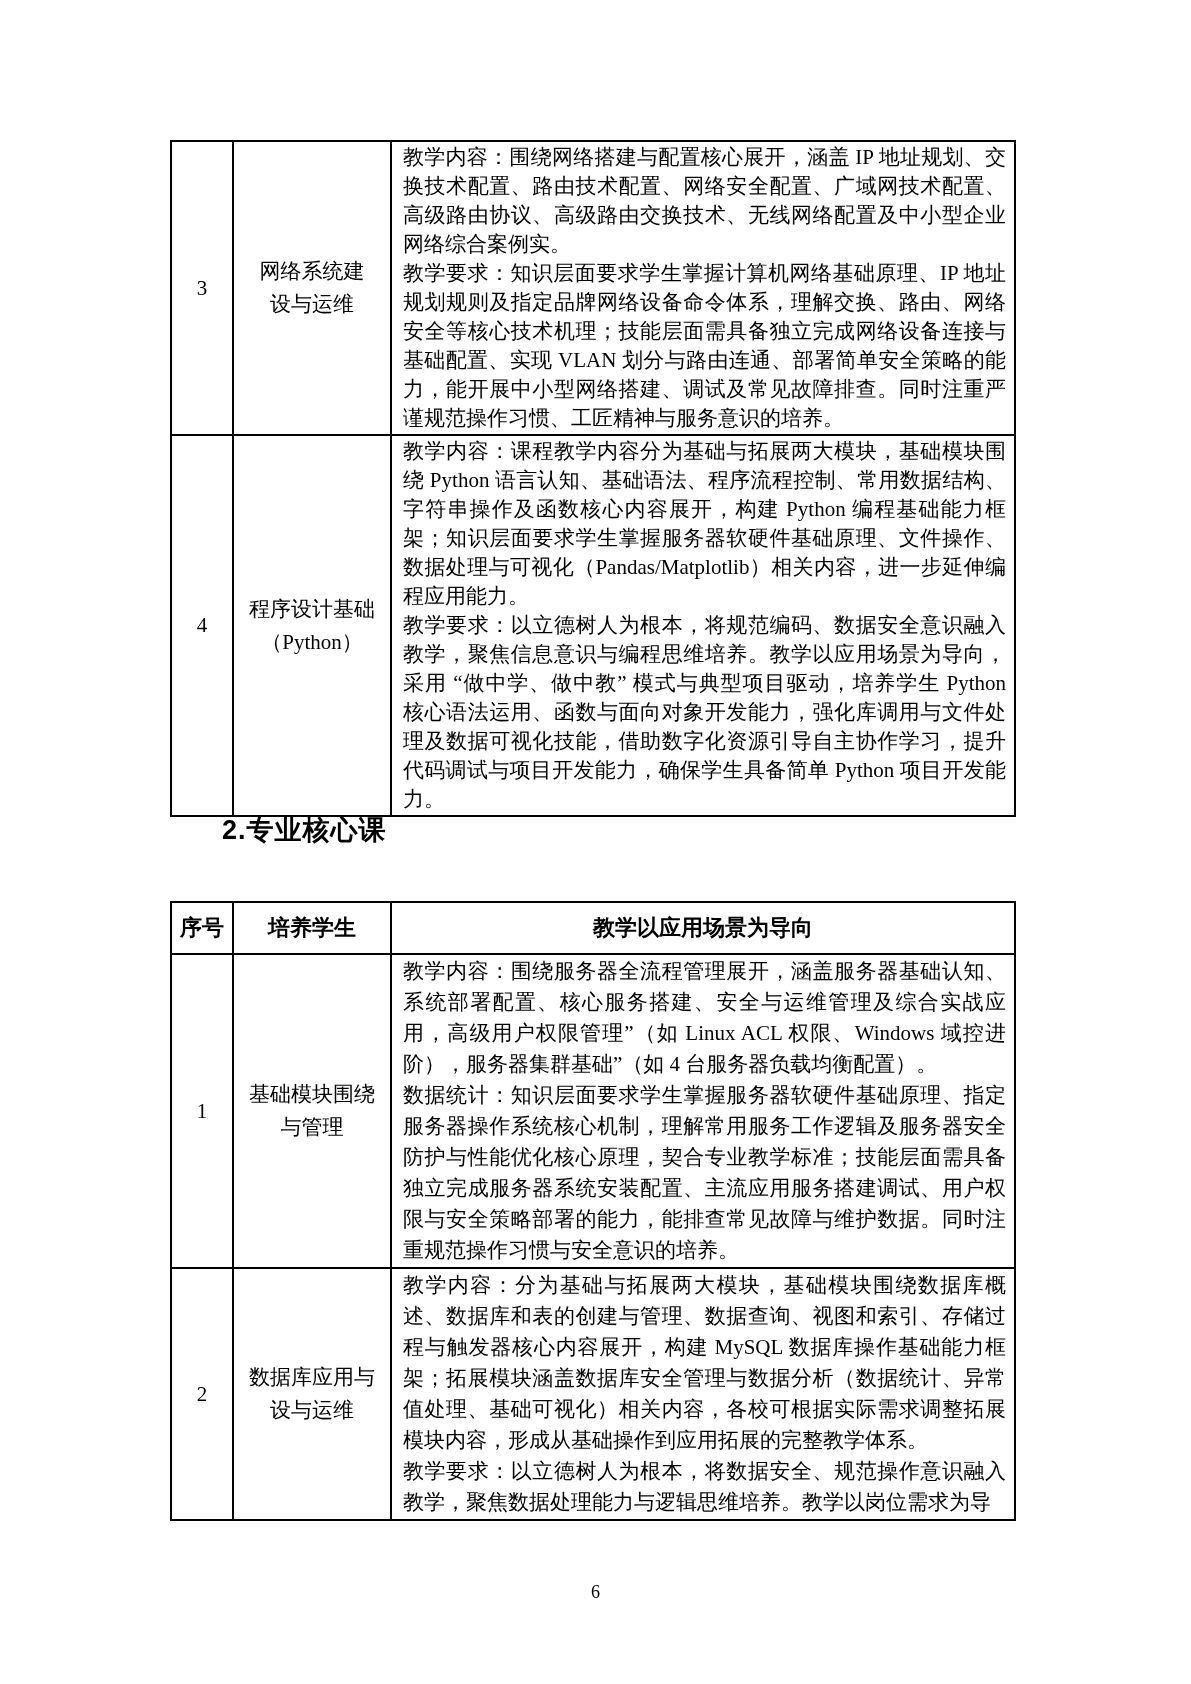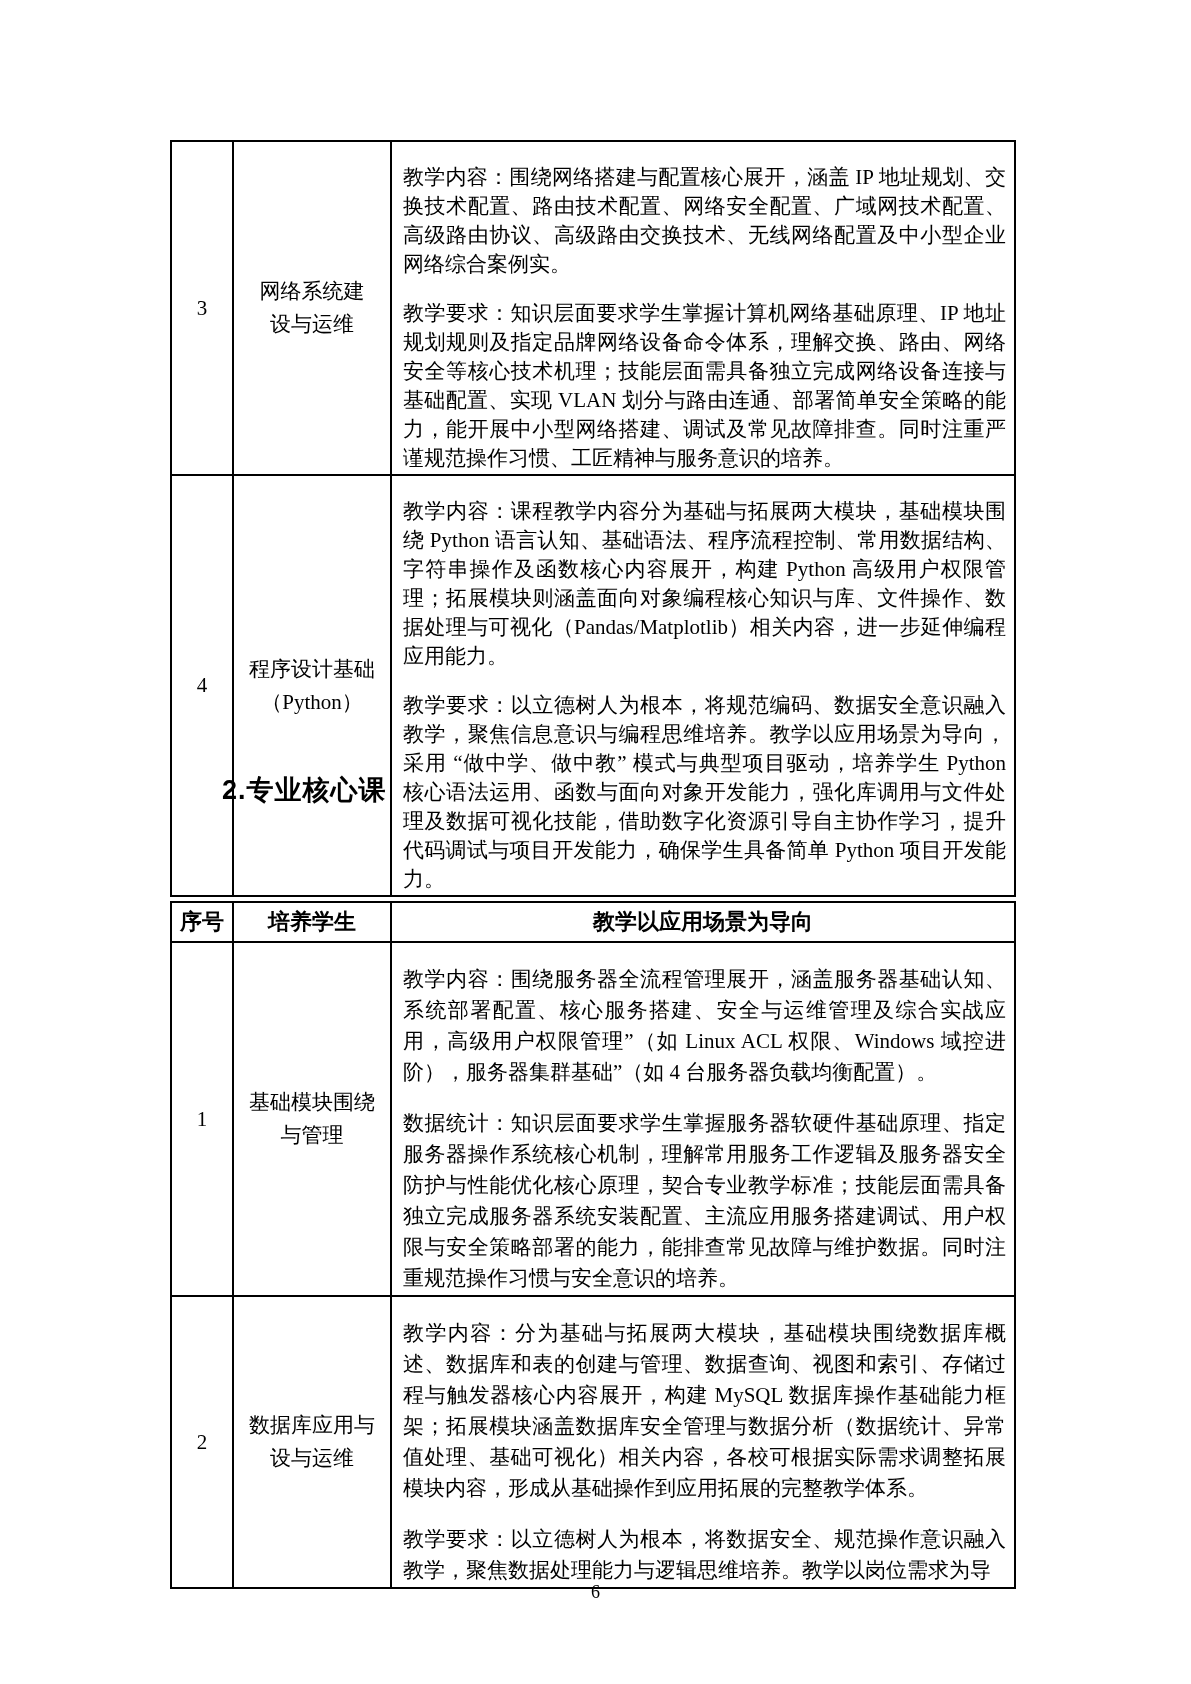--- a/index.html
+++ b/index.html
@@ -45,37 +45,36 @@
   }
   td.cell-content {
     vertical-align: top;
     padding: 1px 8px 1px 11px;
   }
   .para {
     font-size: 21px;
     line-height: 29px;
     text-align: justify;
     text-justify: inter-ideograph;
-    margin-top: 20px;
   }
   #table2 .para { line-height: 31px; }
 
   th.hdr {
     font-family: "Liberation Sans", "DejaVu Sans", sans-serif;
     font-weight: bold;
     font-size: 22px;
     text-align: center;
     vertical-align: middle;
-    height: 40px;
+    height: 52px;
   }
 
   .section-heading {
     position: absolute;
     left: 222px;
-    top: 772px;
+    top: 812px;
     font-family: "Liberation Sans", "DejaVu Sans", sans-serif;
     font-weight: bold;
     font-size: 27px;
     color: #000;
     letter-spacing: 1px;
   }
 
   .page-number {
     position: absolute;
     left: 0; right: 0;
@@ -109,21 +108,21 @@
         <td class="cell-content">
           <p class="para">教学内容：围绕网络搭建与配置核心展开，涵盖 IP 地址规划、交换技术配置、路由技术配置、网络安全配置、广域网技术配置、高级路由协议、高级路由交换技术、无线网络配置及中小型企业网络综合案例实。</p>
           <p class="para">教学要求：知识层面要求学生掌握计算机网络基础原理、IP 地址规划规则及指定品牌网络设备命令体系，理解交换、路由、网络安全等核心技术机理；技能层面需具备独立完成网络设备连接与基础配置、实现 VLAN 划分与路由连通、部署简单安全策略的能力，能开展中小型网络搭建、调试及常见故障排查。同时注重严谨规范操作习惯、工匠精神与服务意识的培养。</p>
         </td>
       </tr>
       <tr class="t1-row4">
         <td class="cell-no">4</td>
         <td class="cell-course">程序设计基础
 （Python）</td>
         <td class="cell-content">
-          <p class="para">教学内容：课程教学内容分为基础与拓展两大模块，基础模块围绕 Python 语言认知、基础语法、程序流程控制、常用数据结构、字符串操作及函数核心内容展开，构建 Python 高级用户权限管理；拓展模块则涵盖面向对象编程核心知识与库、文件操作、数据处理与可视化（Pandas/Matplotlib）相关内容，进一步延伸编程应用能力。</p>
+          <p class="para">教学内容：课程教学内容分为基础与拓展两大模块，基础模块围绕 Python 语言认知、基础语法、程序流程控制、常用数据结构、字符串操作及函数核心内容展开，构建 Python 编程基础能力框架；知识层面要求学生掌握服务器软硬件基础原理、文件操作、数据处理与可视化（Pandas/Matplotlib）相关内容，进一步延伸编程应用能力。</p>
           <p class="para">教学要求：以立德树人为根本，将规范编码、数据安全意识融入教学，聚焦信息意识与编程思维培养。教学以应用场景为导向，采用 “做中学、做中教” 模式与典型项目驱动，培养学生 Python 核心语法运用、函数与面向对象开发能力，强化库调用与文件处理及数据可视化技能，借助数字化资源引导自主协作学习，提升代码调试与项目开发能力，确保学生具备简单 Python 项目开发能力。</p>
         </td>
       </tr>
     </tbody>
   </table>
 
   <div class="section-heading">2.专业核心课</div>
 
   <table class="doc-table" id="table2">
     <colgroup>

